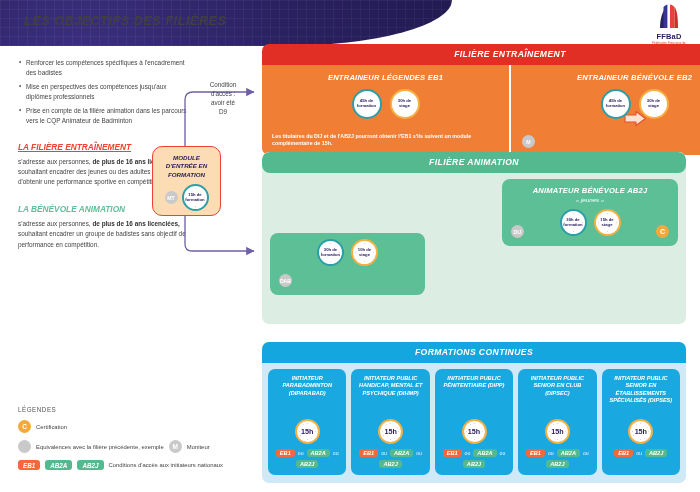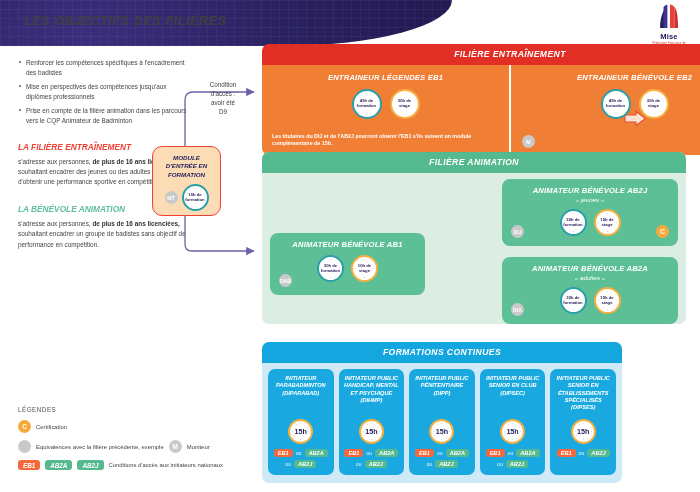--- a/index.html
+++ b/index.html
@@ -19,21 +19,21 @@
   #ffbad-logo{position:absolute;right:8px;top:3px;width:46px;height:42px;text-align:center;}
   #ffbad-logo .wordmark{font-size:7.5px;font-weight:bold;color:#2a2160;letter-spacing:.2px;line-height:1;}
   #ffbad-logo .subline{font-size:2.9px;color:#d4352c;line-height:1.15;margin-top:1px;letter-spacing:.1px;}
 
   
   #left-col{position:absolute;left:18px;top:58px;width:175px;}
   .bullets{list-style:none;margin:0;padding:0;font-size:6.4px;line-height:1.55;color:#444;}
   .bullets li{position:relative;padding-left:8px;margin-bottom:4px;}
   .bullets li:before{content:"•";position:absolute;left:1px;top:-1px;color:#555;}
   .sec-title{font-size:8.3px;font-weight:bold;font-style:italic;line-height:1.25;margin:16px 0 5px;}
-  .sec-title.orange{color:#ef4135;}
+  .sec-title.orange{color:#ef4135;text-decoration:underline;}
   .sec-title.green{color:#5fbf9a;}
   .sec-body{font-size:6.4px;line-height:1.6;color:#444;}
   .sec-body b{color:#333;}
 
   
   #legend{position:absolute;left:18px;top:406px;width:250px;}
   #legend-title{font-size:6.3px;color:#555;letter-spacing:.5px;margin-bottom:7px;}
   .legend-row{display:flex;align-items:center;gap:5px;margin-bottom:7px;font-size:5.9px;color:#444;}
   .dot{width:13px;height:13px;border-radius:50%;display:flex;align-items:center;justify-content:center;
        font-size:6.5px;font-weight:bold;color:#fff;flex:none;}
@@ -92,35 +92,35 @@
     font-weight:bold;line-height:1.45;}
   .eb-card .corner-m{position:absolute;left:11px;bottom:7px;}
   .eb-card .corner-c{position:absolute;right:10px;bottom:7px;}
   #eb-divider{width:2px;background:#fff;flex:none;}
   #eb-arrow{position:absolute;left:calc(50% - 11px);top:45px;width:23px;height:17px;}
 
   
   #animation{position:absolute;left:262px;top:152px;width:424px;border-radius:7px;overflow:hidden;
     background:#dceee3;}
   #animation .band{background:#54b98f;color:#fff;text-align:center;font-size:8.6px;
-    font-weight:bold;font-style:italic;padding:5px 0 6px;letter-spacing:.4px;}
+    font-weight:bold;font-style:italic;padding:5px 0 6px;letter-spacing:.4px;border-radius:8px;}
   #animation .body{position:relative;height:151px;}
   .an-card{position:absolute;background:#5cbf96;border-radius:8px;color:#fff;}
   .an-card .ctitle{font-size:7.6px;font-weight:bold;font-style:italic;text-align:center;
     padding-top:7px;letter-spacing:.2px;}
   .an-card .csub{font-size:6.2px;font-style:italic;text-align:center;margin-top:1px;}
   .an-card .circles{display:flex;justify-content:center;gap:7px;margin-top:6px;}
   .an-card .corner-l{position:absolute;left:9px;bottom:8px;}
   .an-card .corner-r{position:absolute;right:9px;bottom:8px;}
   #card-ab1{left:8px;top:60px;width:155px;height:62px;}
   #card-ab2j{left:240px;top:6px;width:176px;height:67px;}
   #card-ab2a{left:240px;top:84px;width:176px;height:67px;}
 
   
-  #formations{position:absolute;left:262px;top:342px;width:360px;border-radius:7px;overflow:hidden;
+  #formations{position:absolute;left:262px;top:342px;width:424px;border-radius:7px;overflow:hidden;
     background:#cfe9f7;}
   #formations .band{background:#14a6de;color:#fff;text-align:center;font-size:8.6px;
     font-weight:bold;font-style:italic;padding:5px 0 6px;letter-spacing:.4px;}
   #formations .body{display:flex;gap:5px;padding:6px 6px 8px;}
   .fc-card{flex:1;background:#19a9e0;border-radius:7px;padding:6px 4px 7px;
     display:flex;flex-direction:column;align-items:center;}
   .fc-card .ctitle{color:#fff;font-size:5.6px;font-weight:bold;font-style:italic;text-align:center;
     line-height:1.3;min-height:40px;}
   .fc-card .clockwrap{margin:4px 0 5px;}
   .fc-card .tags{display:flex;flex-wrap:wrap;justify-content:center;align-items:center;gap:3px;
@@ -135,21 +135,21 @@
 <div id="ffbad-logo">
   <svg width="46" height="26" viewBox="0 0 46 26">
     <g transform="translate(23,25)">
       <path d="M-9,0 C-9,-12 -5,-20 -1,-23 L-1,0 Z" fill="#2a2160"></path>
       <path d="M-5.5,0 L-5.5,-21 C-4,-22.5 -2.5,-23.3 -1,-23.6 L-1,0 Z" fill="#3b3292"></path>
       <rect x="-1.6" y="-24" width="3.2" height="24" fill="#ffffff"></rect>
       <path d="M1,-23.6 C2.5,-23.3 4,-22.5 5.5,-21 L5.5,0 L1,0 Z" fill="#e8413a"></path>
       <path d="M5.5,-21 C8,-18 9,-11 9,0 L5.5,0 Z" fill="#c9302c"></path>
     </g>
   </svg>
-  <div class="wordmark">Mise</div>
+  <div class="wordmark">FFBaD</div>
   <div class="subline">Fédération Française de Badminton</div>
 </div>
 
 <div id="left-col">
   <ul class="bullets">
     <li>Renforcer les compétences spécifiques à l'encadrement des badistes</li>
     <li>Mise en perspectives des compétences jusqu'aux diplômes professionnels</li>
     <li>Prise en compte de la filière animation dans les parcours vers le CQP Animateur de Badminton</li>
   </ul>
 
@@ -273,21 +273,20 @@
       <span class="certbadge corner-c">C</span>
     </div>
   </div>
 </div>
 
 <div id="animation">
   <div class="band">FILIÈRE ANIMATION</div>
   <div class="body">
 
     <div class="an-card" id="card-ab1">
-      <div class="ctitle">ANIMATEUR BÉNÉVOLE AB1</div>
       <div class="circles">
         <span class="clock teal med">
           <span class="minitick"></span>
           <span class="l1">30h de</span>
           <span class="l2">formation</span>
         </span>
         <span class="clock gold med">
           <span class="minitick"></span>
           <span class="l1">10h de</span>
           <span class="l2">stage</span>
@@ -308,37 +307,20 @@
         <span class="clock gold med">
           <span class="minitick"></span>
           <span class="l1">15h de</span>
           <span class="l2">stage</span>
         </span>
       </div>
       <span class="smallbadge corner-l">DIJ</span>
       <span class="certbadge corner-r">C</span>
     </div>
 
-    <div class="an-card" id="card-ab2a">
-      <div class="ctitle">ANIMATEUR BÉNÉVOLE AB2A</div>
-      <div class="csub">« adultes »</div>
-      <div class="circles">
-        <span class="clock teal med">
-          <span class="minitick"></span>
-          <span class="l1">30h de</span>
-          <span class="l2">formation</span>
-        </span>
-        <span class="clock gold med">
-          <span class="minitick"></span>
-          <span class="l1">15h de</span>
-          <span class="l2">stage</span>
-        </span>
-      </div>
-      <span class="smallbadge corner-l">DIA</span>
-    </div>
 
   </div>
 </div>
 
 <div id="formations">
   <div class="band">FORMATIONS CONTINUES</div>
   <div class="body">
 
     <div class="fc-card">
       <div class="ctitle">INITIATEUR PARABADMINTON (DIPARABAD)</div>

